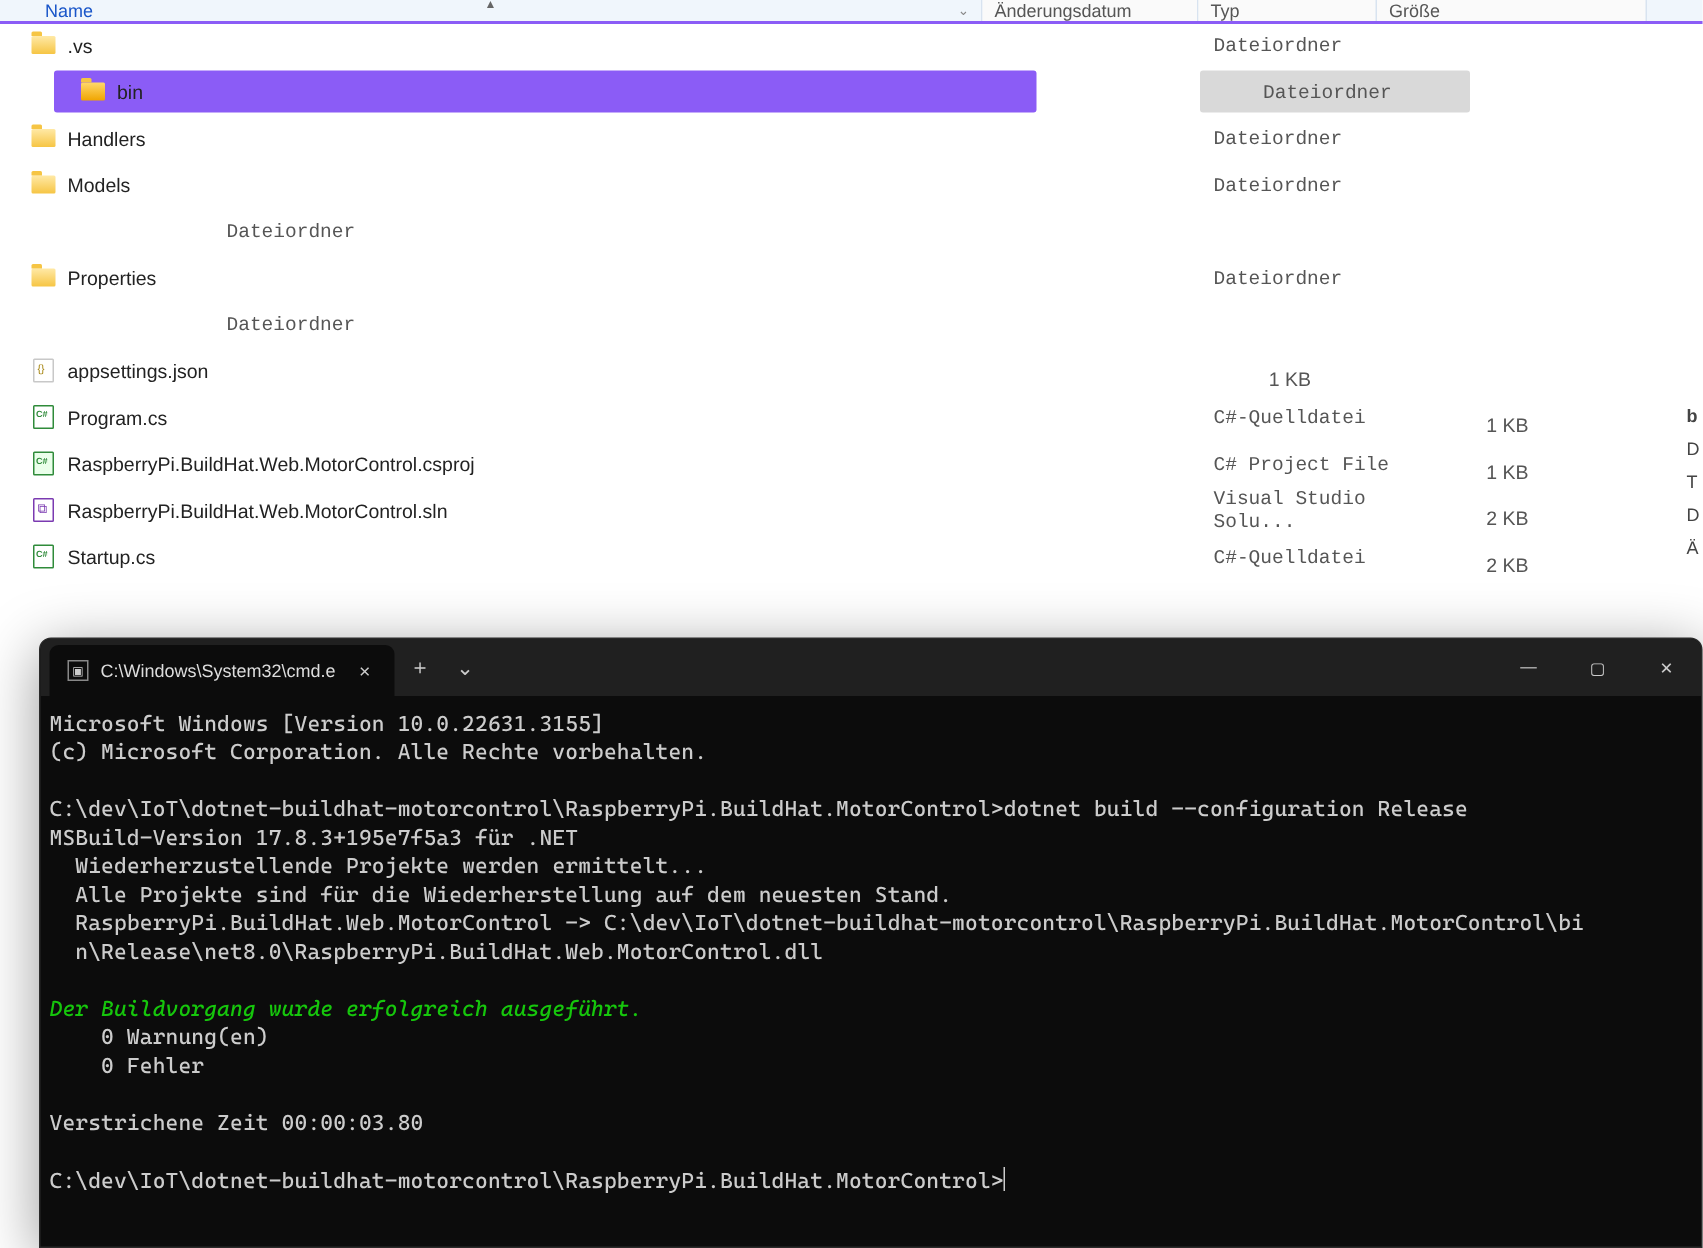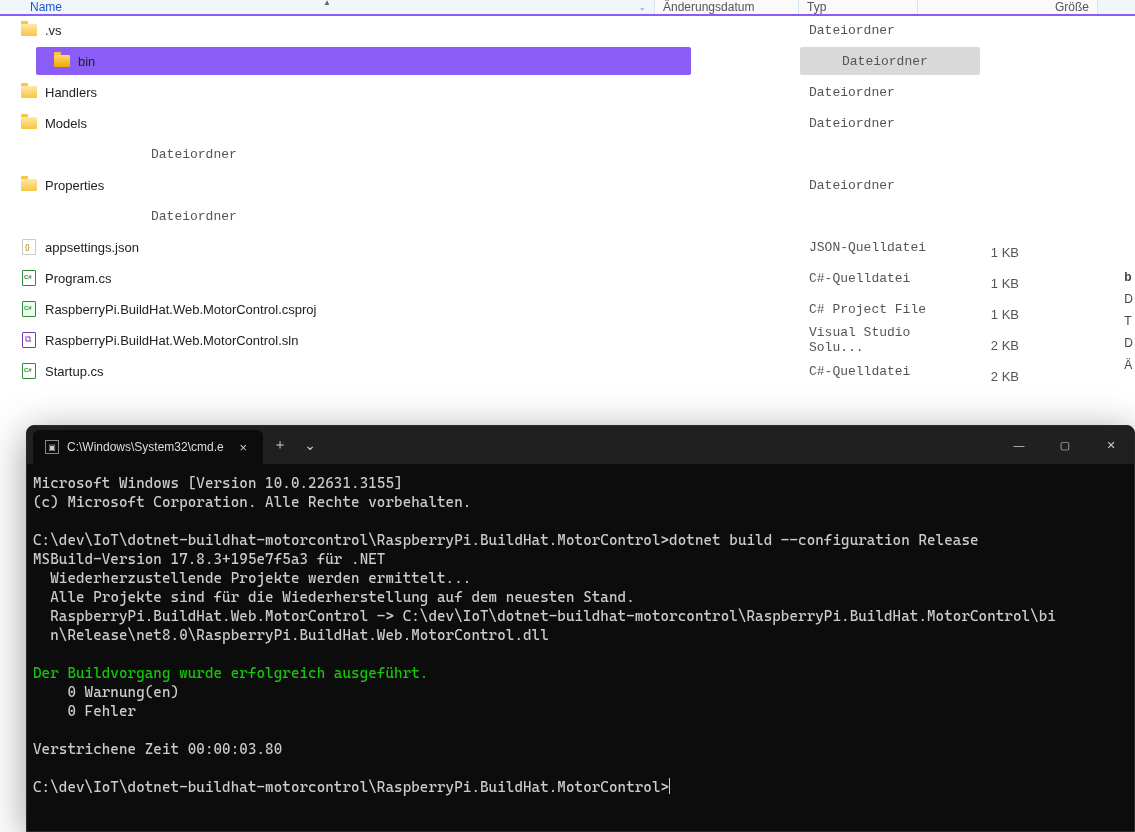--- a/index.html
+++ b/index.html
@@ -9,21 +9,21 @@
   .explorer { position: absolute; left: 0; top: 0; width: 1135px; height: 430px; background: #fff; }
 
   .col-headers { display: flex; height: 16px; background: #f0f6fc; border-bottom: 2px solid #8b5cf6; }
   .col-header { display: flex; align-items: center; padding: 0 8px; font-size: 12px; color: #1a56c9; border-right: 1px solid #d8e3f0; position: relative; user-select: none; }
   .col-header.muted { color: #555; background: #fafafa; }
   .col-header .sort-ind { position: absolute; left: 50%; top: -2px; transform: translateX(-50%); font-size: 8px; color: #666; }
   .col-header .dd { margin-left: auto; font-size: 9px; color: #888; }
   .ch-name { width: 655px; padding-left: 30px; }
   .ch-date { width: 144px; }
   .ch-type { width: 119px; }
-  .ch-size { width: 180px; justify-content: flex-end; }
+  .ch-size { width: 180px; }
 
   .rows { }
   .row { display: flex; align-items: flex-start; height: 31px; }
   .row.selected .cell-name-wrap { background: #8b5cf6; border-radius: 2px; margin-left: 36px; }
   .row.selected .cell-type { background: #d9d9d9; border-radius: 2px; }
 
   .cell-name-wrap { width: 655px; height: 28px; display: flex; align-items: center; padding-left: 18px; margin-left: 3px; }
   .cell-name { font-size: 13px; color: #222; }
   .cell-date { width: 144px; color: #555; font-size: 13px; }
   .cell-type { width: 180px; color: #555; font-size: 13px; padding-left: 8px; display: flex; align-items: center; height: 28px; margin-left: -35px; padding-left: 42px; font-family: Liberation Mono, monospace; }
@@ -54,21 +54,21 @@
   .titlebar { height: 38px; background: #202020; display: flex; align-items: stretch; }
   .tab { display: flex; align-items: center; gap: 8px; padding: 0 12px; background: #0c0c0c; border-radius: 6px 6px 0 0; margin: 4px 0 0 6px; min-width: 230px; color: #ddd; font-size: 12px; }
   .tab .tab-ic { width: 14px; height: 14px; border: 1px solid #888; display: inline-flex; align-items: center; justify-content: center; font-size: 8px; color: #ccc; }
   .tab-close { margin-left: auto; color: #ccc; font-size: 13px; padding: 0 4px; }
   .tb-btn { width: 30px; display: flex; align-items: center; justify-content: center; color: #ccc; font-size: 14px; }
   .tb-btn.plus { margin-left: 2px; }
   .tb-spacer { flex: 1; }
   .win-btn { width: 46px; display: flex; align-items: center; justify-content: center; color: #ccc; font-size: 11px; }
 
   .term-body { padding: 10px 6px 6px 6px; font-family: "Cascadia Mono", Consolas, monospace; font-size: 14.5px; line-height: 19px; color: #cccccc; white-space: pre-wrap; letter-spacing: 0.1px; }
-  .term-body .green { color: #16c60c; }
+  .term-body .green { color: #16c60c; font-style: italic; }
   .cursor { display: inline-block; width: 1px; height: 16px; background: #ccc; vertical-align: -2px; }
 </style>
 </head>
 <body>
 
 <div class="explorer">
 
   <div class="col-headers">
     <div class="col-header ch-name">
       <span>Name</span>
@@ -153,21 +153,20 @@
         <div class="cell-size"></div>
       </div>
       <div class="row">
         <div class="cell-name-wrap">
           <span class="icon">
             <span class="ic-file ic-json"></span>
           </span>
           <span class="cell-name">appsettings.json</span>
         </div>
         <div class="cell-date"></div>
-        <div class="cell-type">JSON-Quelldatei</div>
         <div class="cell-size">1 KB</div>
       </div>
       <div class="row">
         <div class="cell-name-wrap">
           <span class="icon">
             <span class="ic-file ic-cs"></span>
           </span>
           <span class="cell-name">Program.cs</span>
         </div>
         <div class="cell-date"></div>

